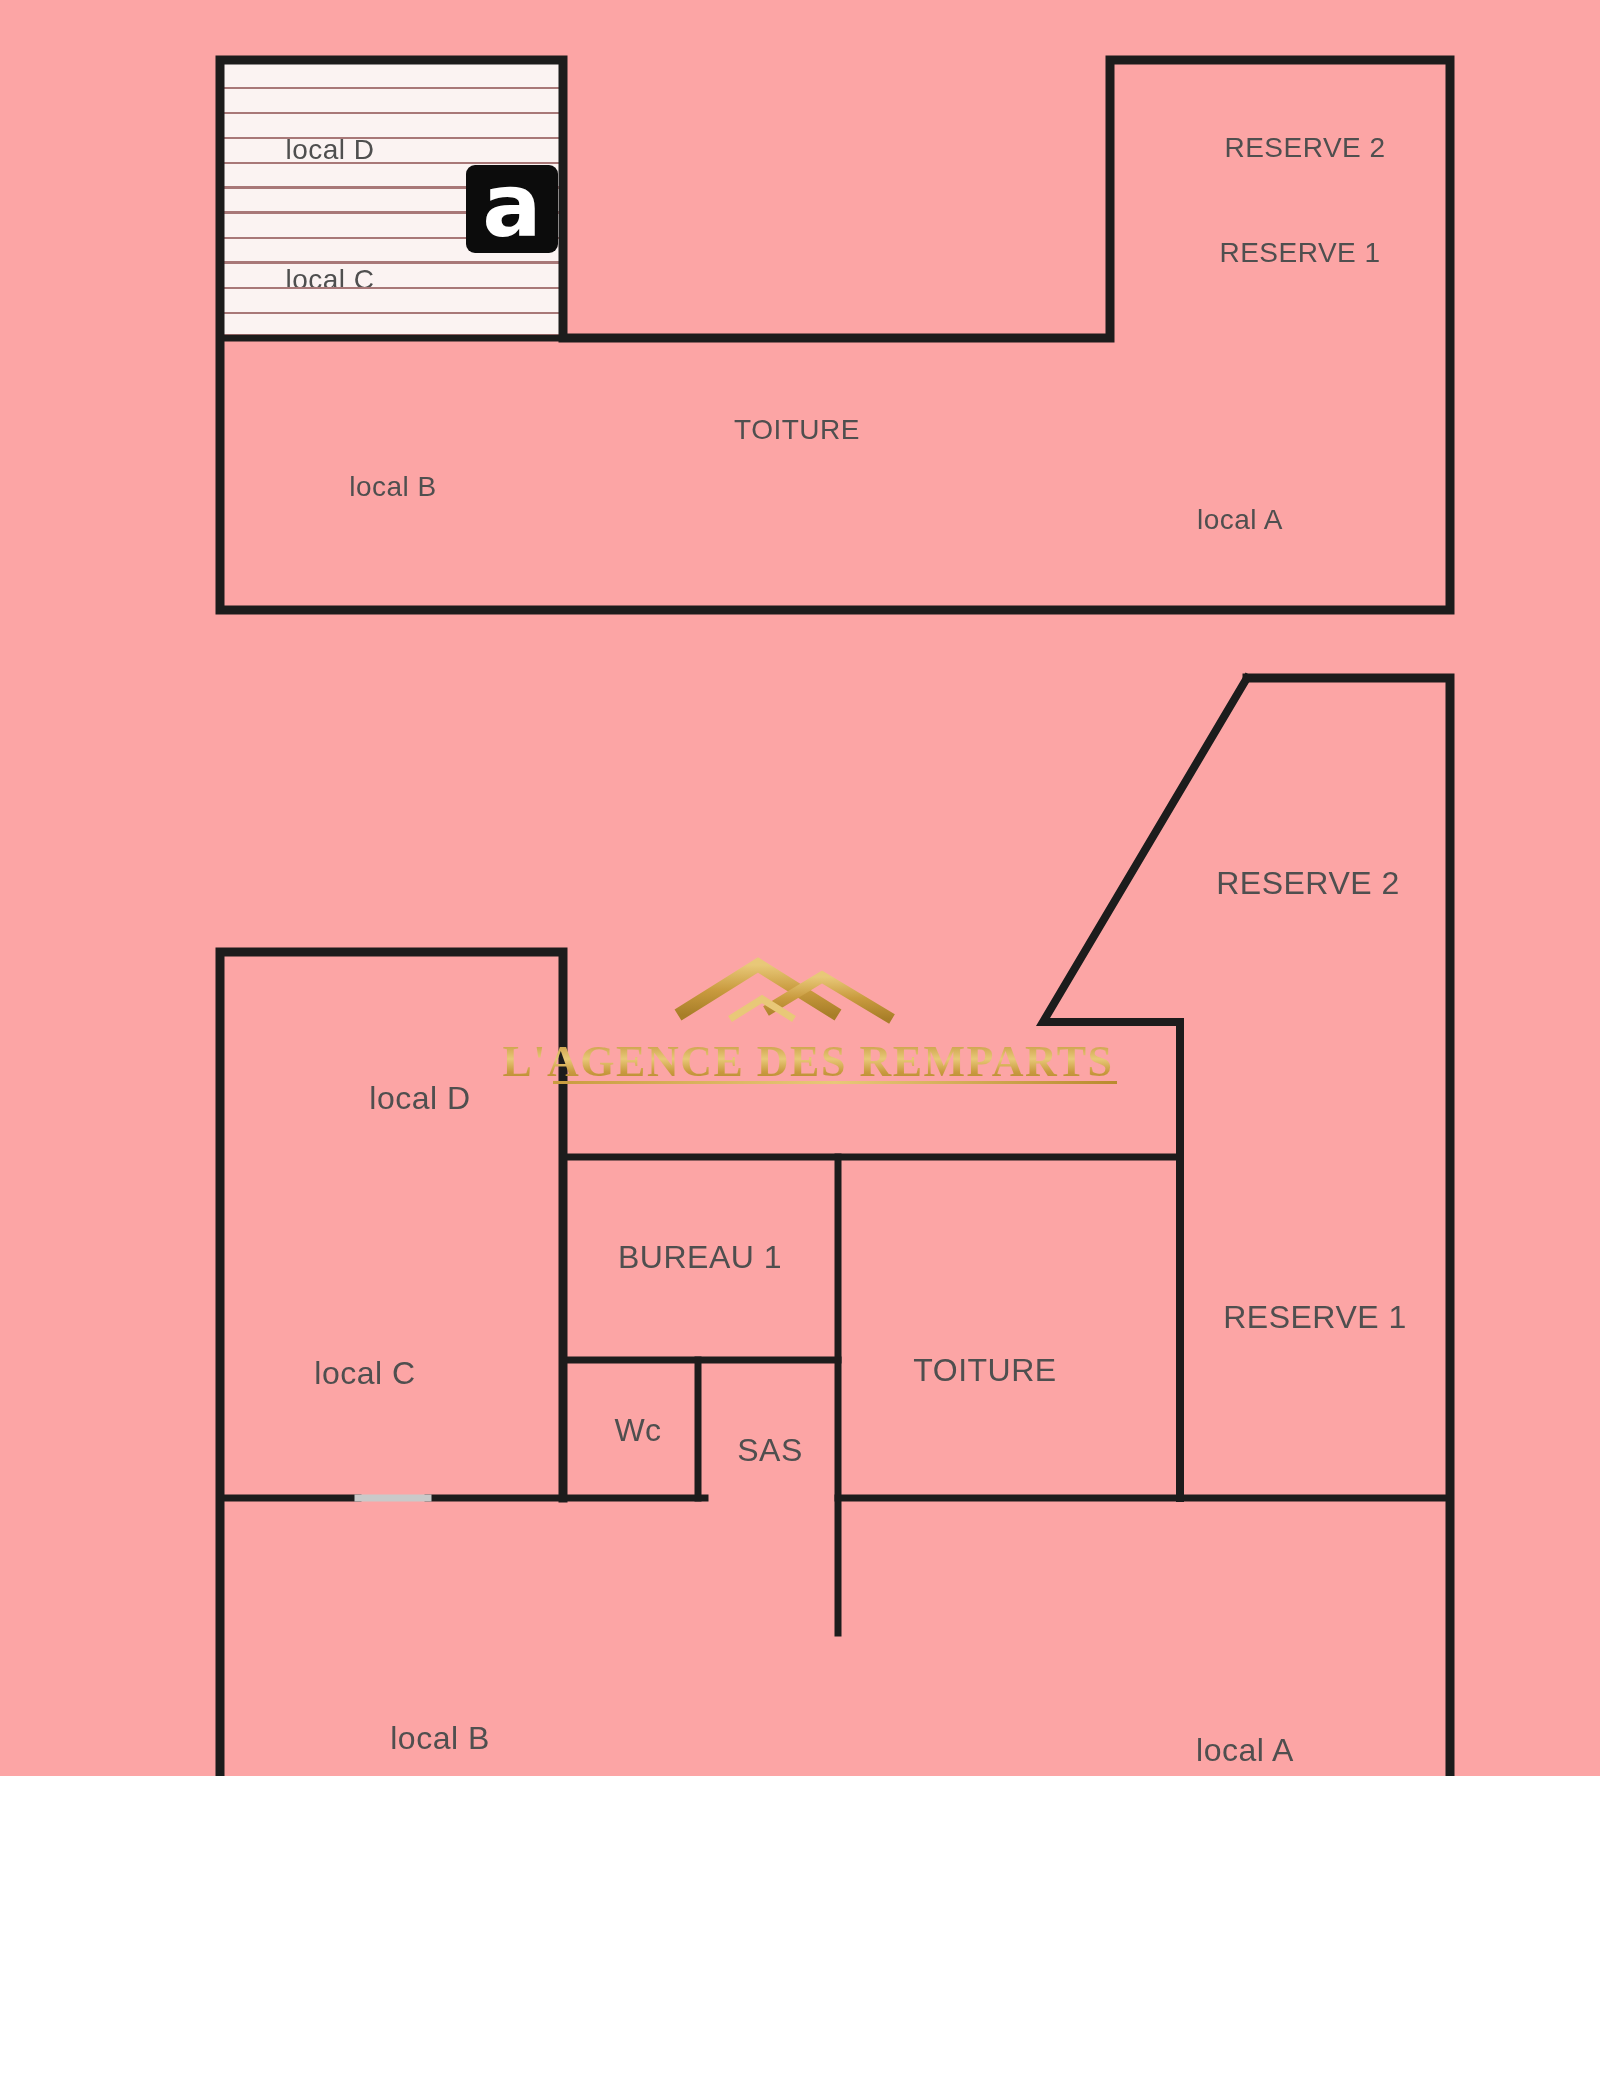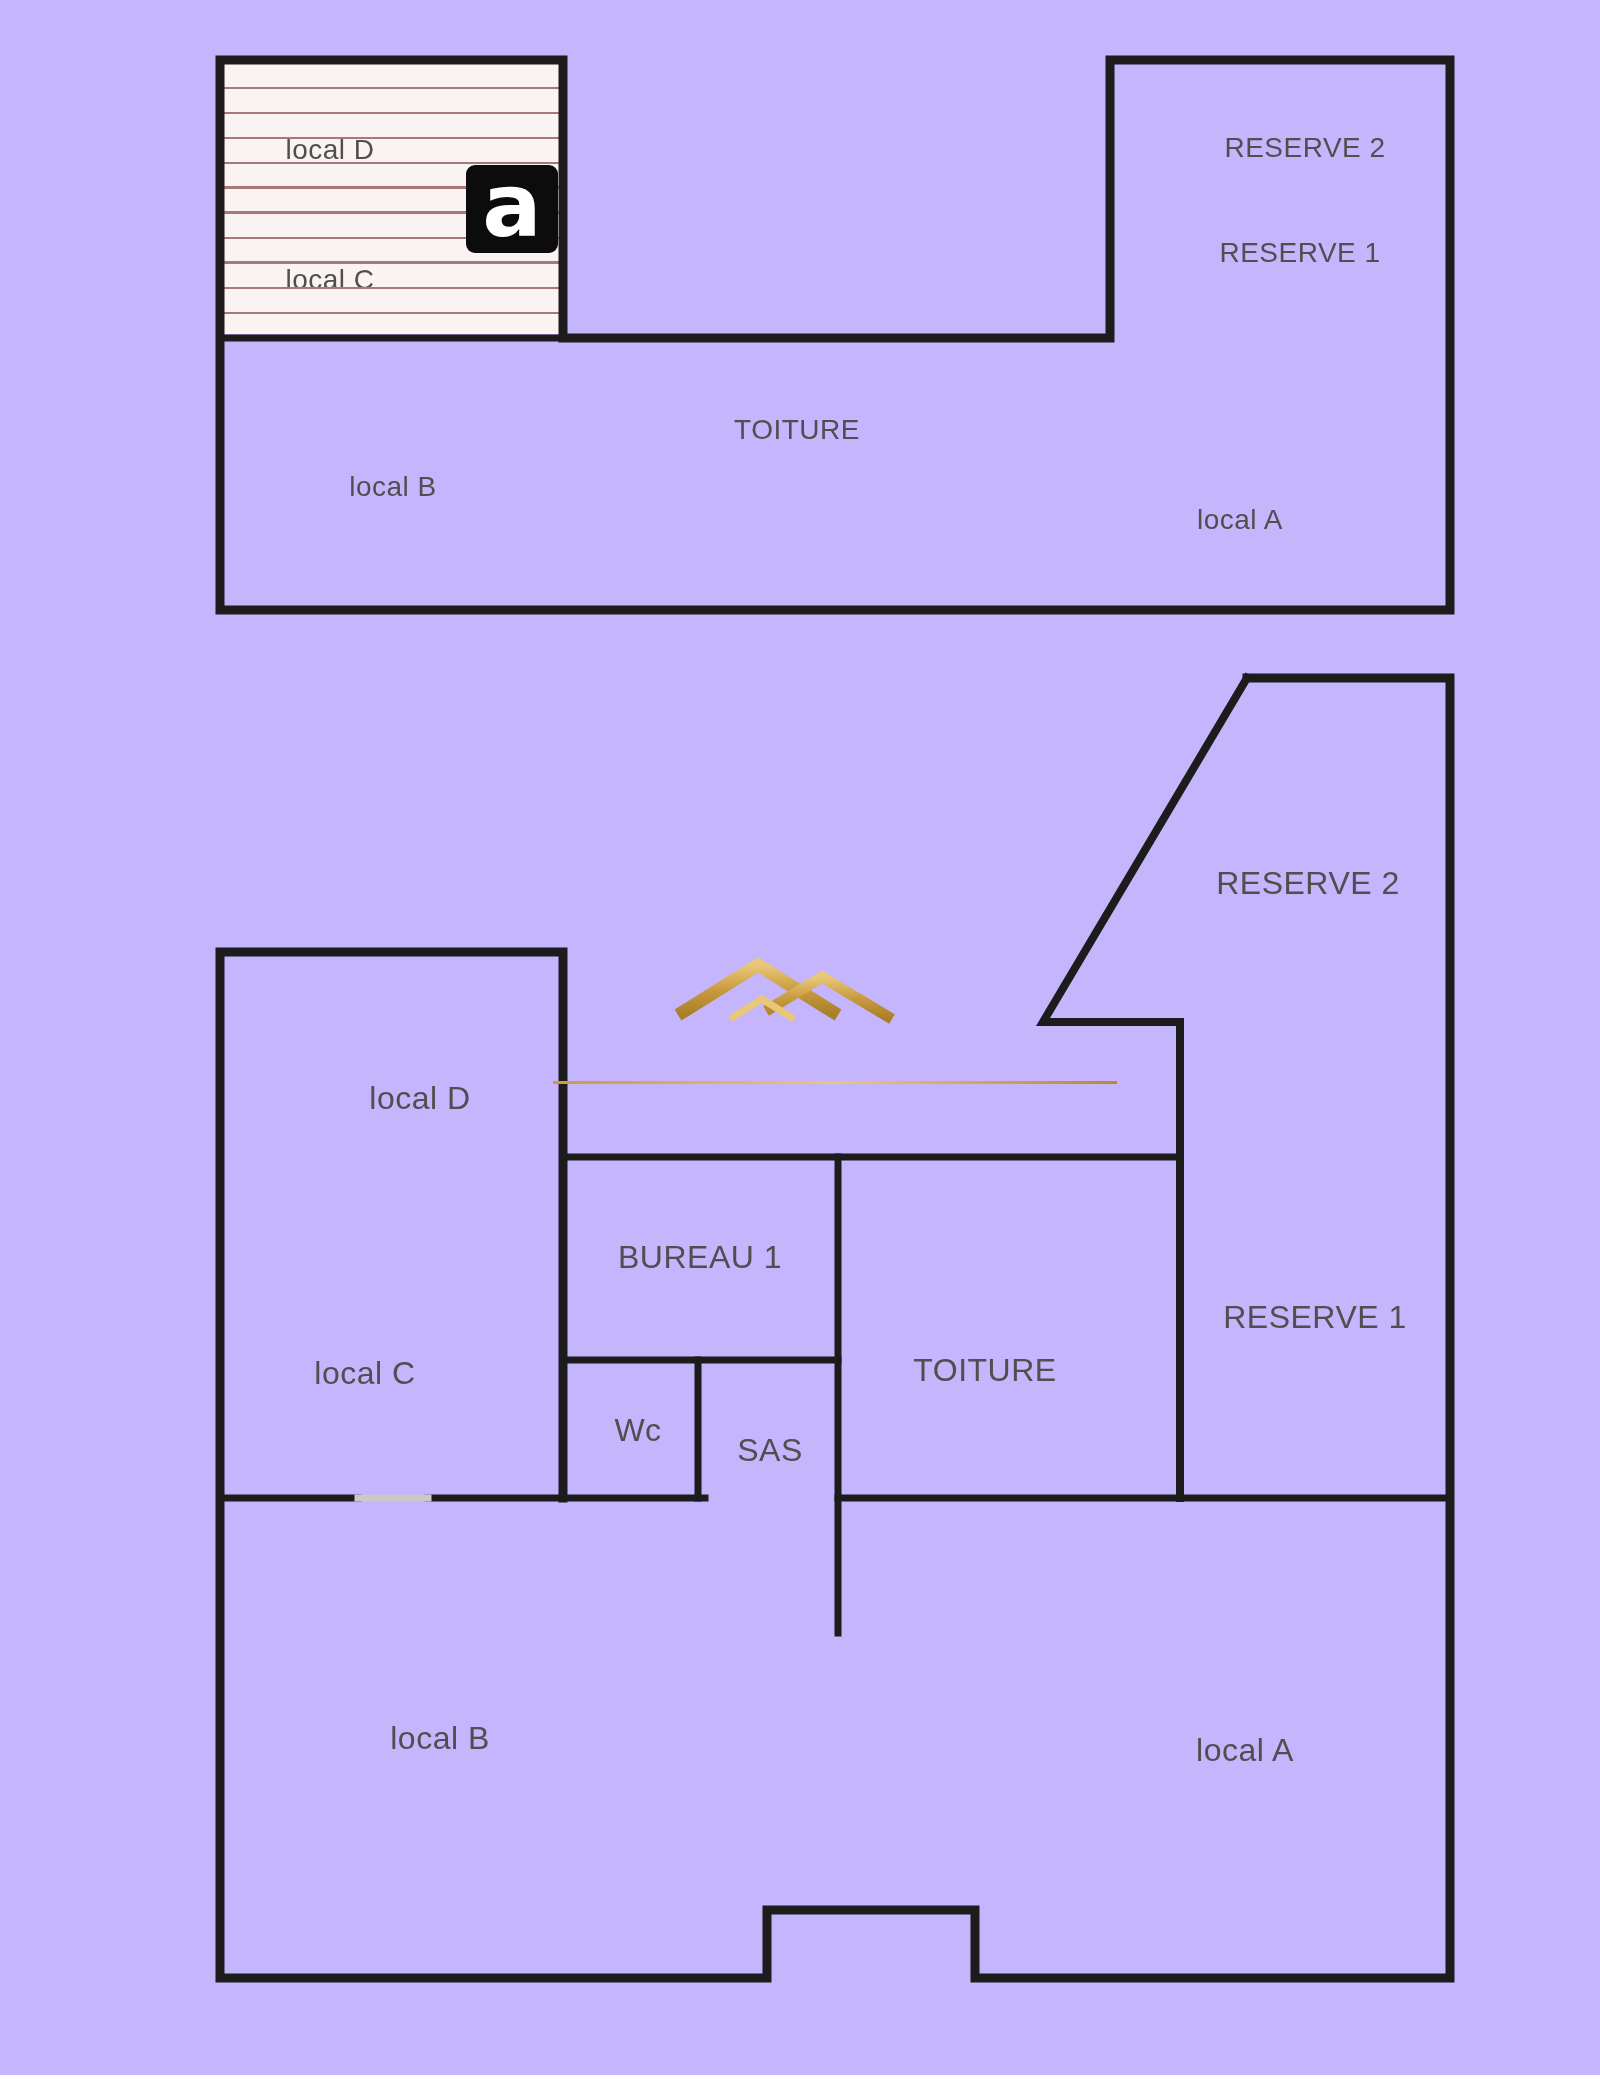--- a/index.html
+++ b/index.html
@@ -1,16 +1,16 @@
 <!DOCTYPE html>
 <html><head>
 <meta charset="utf-8">
 <style>
   html,body{margin:0;padding:0;background:#ffffff;}
-  #page{position:relative;width:1600px;height:2075px;background:#c4b5fd;overflow:hidden;
+  #page{position:relative;width:1600px;height:1776px;background:#fca5a5;overflow:hidden;
         font-family:"Liberation Sans",sans-serif;}
   #plan-svg{position:absolute;left:0;top:0;z-index:5;pointer-events:none;}
 
   
   .hatch-bg{position:absolute;z-index:1;background:#fbf3f2;}
   .hatch-lines{position:absolute;z-index:3;pointer-events:none;
     background:repeating-linear-gradient(180deg,
       rgba(0,0,0,0) 0px, rgba(0,0,0,0) 22.5px,
       #a87878 22.5px, #a87878 25px);}
 
@@ -94,15 +94,16 @@
       <linearGradient id="gold" x1="0" y1="0" x2="0" y2="1">
         <stop offset="0" stop-color="#e8c878"></stop>
         <stop offset="0.5" stop-color="#c99b3f"></stop>
         <stop offset="1" stop-color="#a87e28"></stop>
       </linearGradient>
     </defs>
     <path d="M8,62 L88,12 L168,62" fill="none" stroke="url(#gold)" stroke-width="13"></path>
     <path d="M96,58 L152,24 L222,66" fill="none" stroke="url(#gold)" stroke-width="11"></path>
     <path d="M60,66 L92,46 L124,66" fill="none" stroke="#e8c878" stroke-width="7"></path>
   </svg>
+  <div id="watermark-text" style="left: 808px; top: 1036px;">L'AGENCE DES REMPARTS</div>
   <div id="watermark-underline" style="left: 553px; width: 564px; top: 1081px;"></div>
 
 </div>
 
 </body></html>

